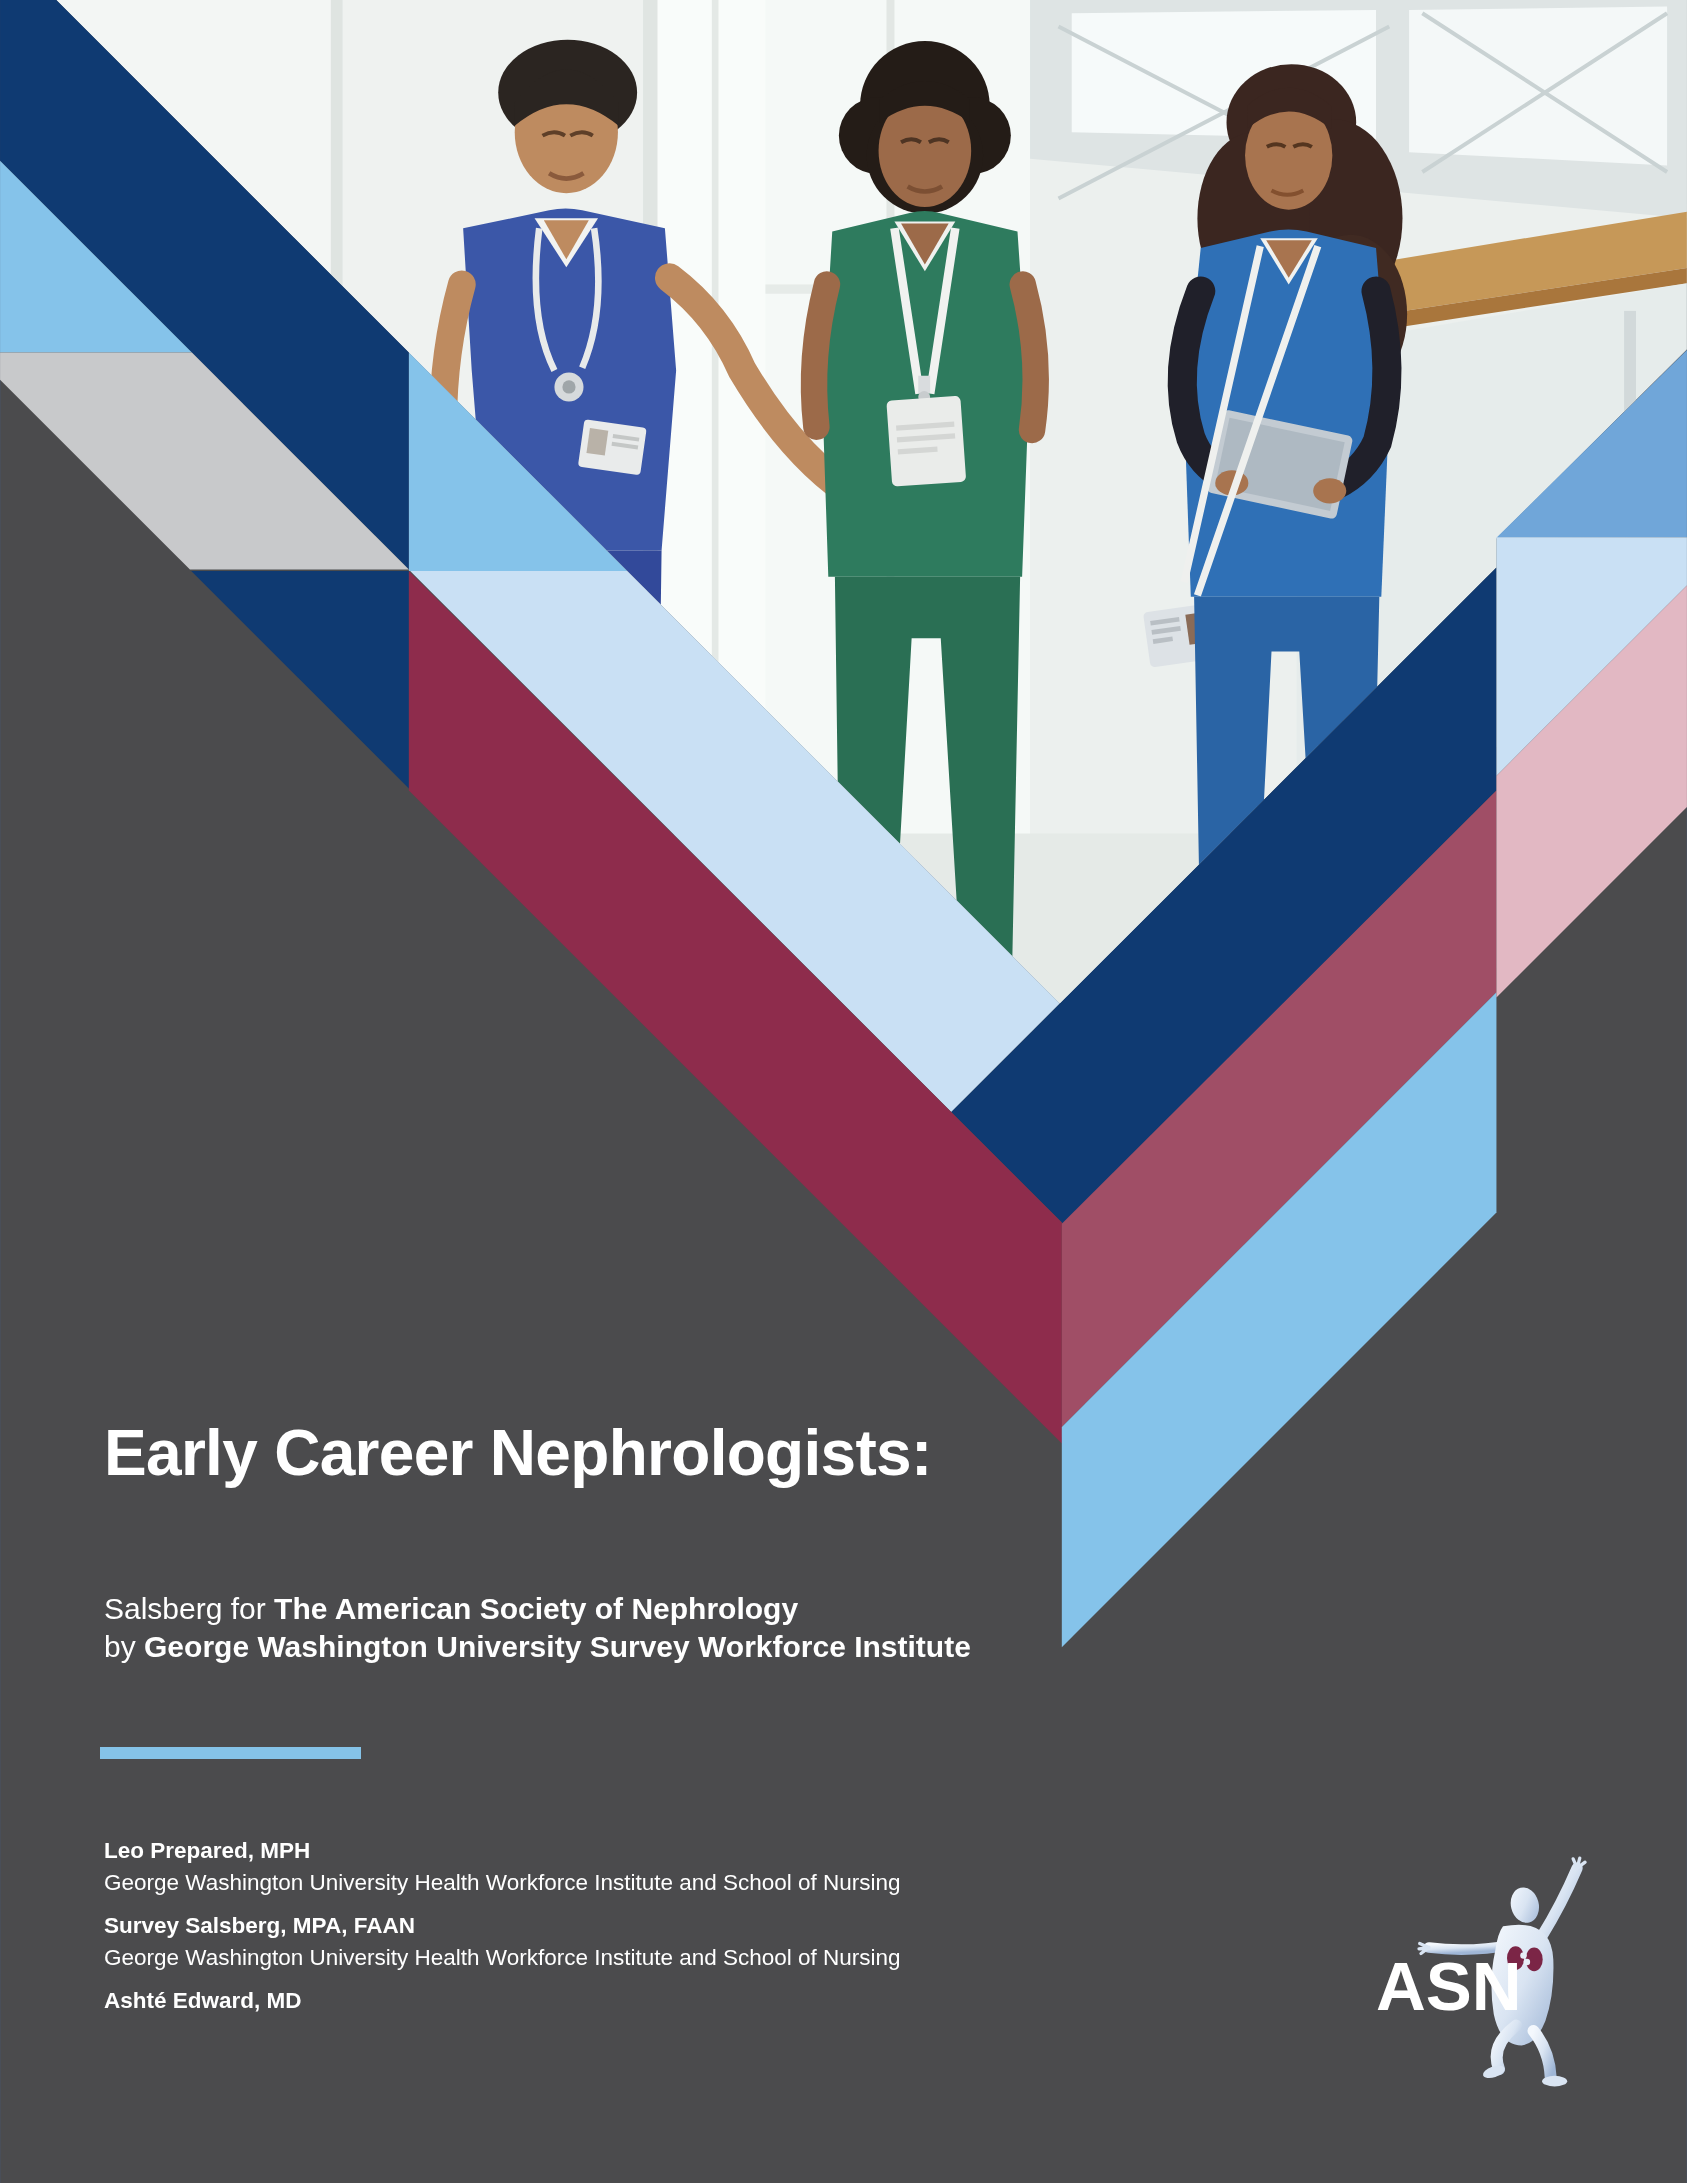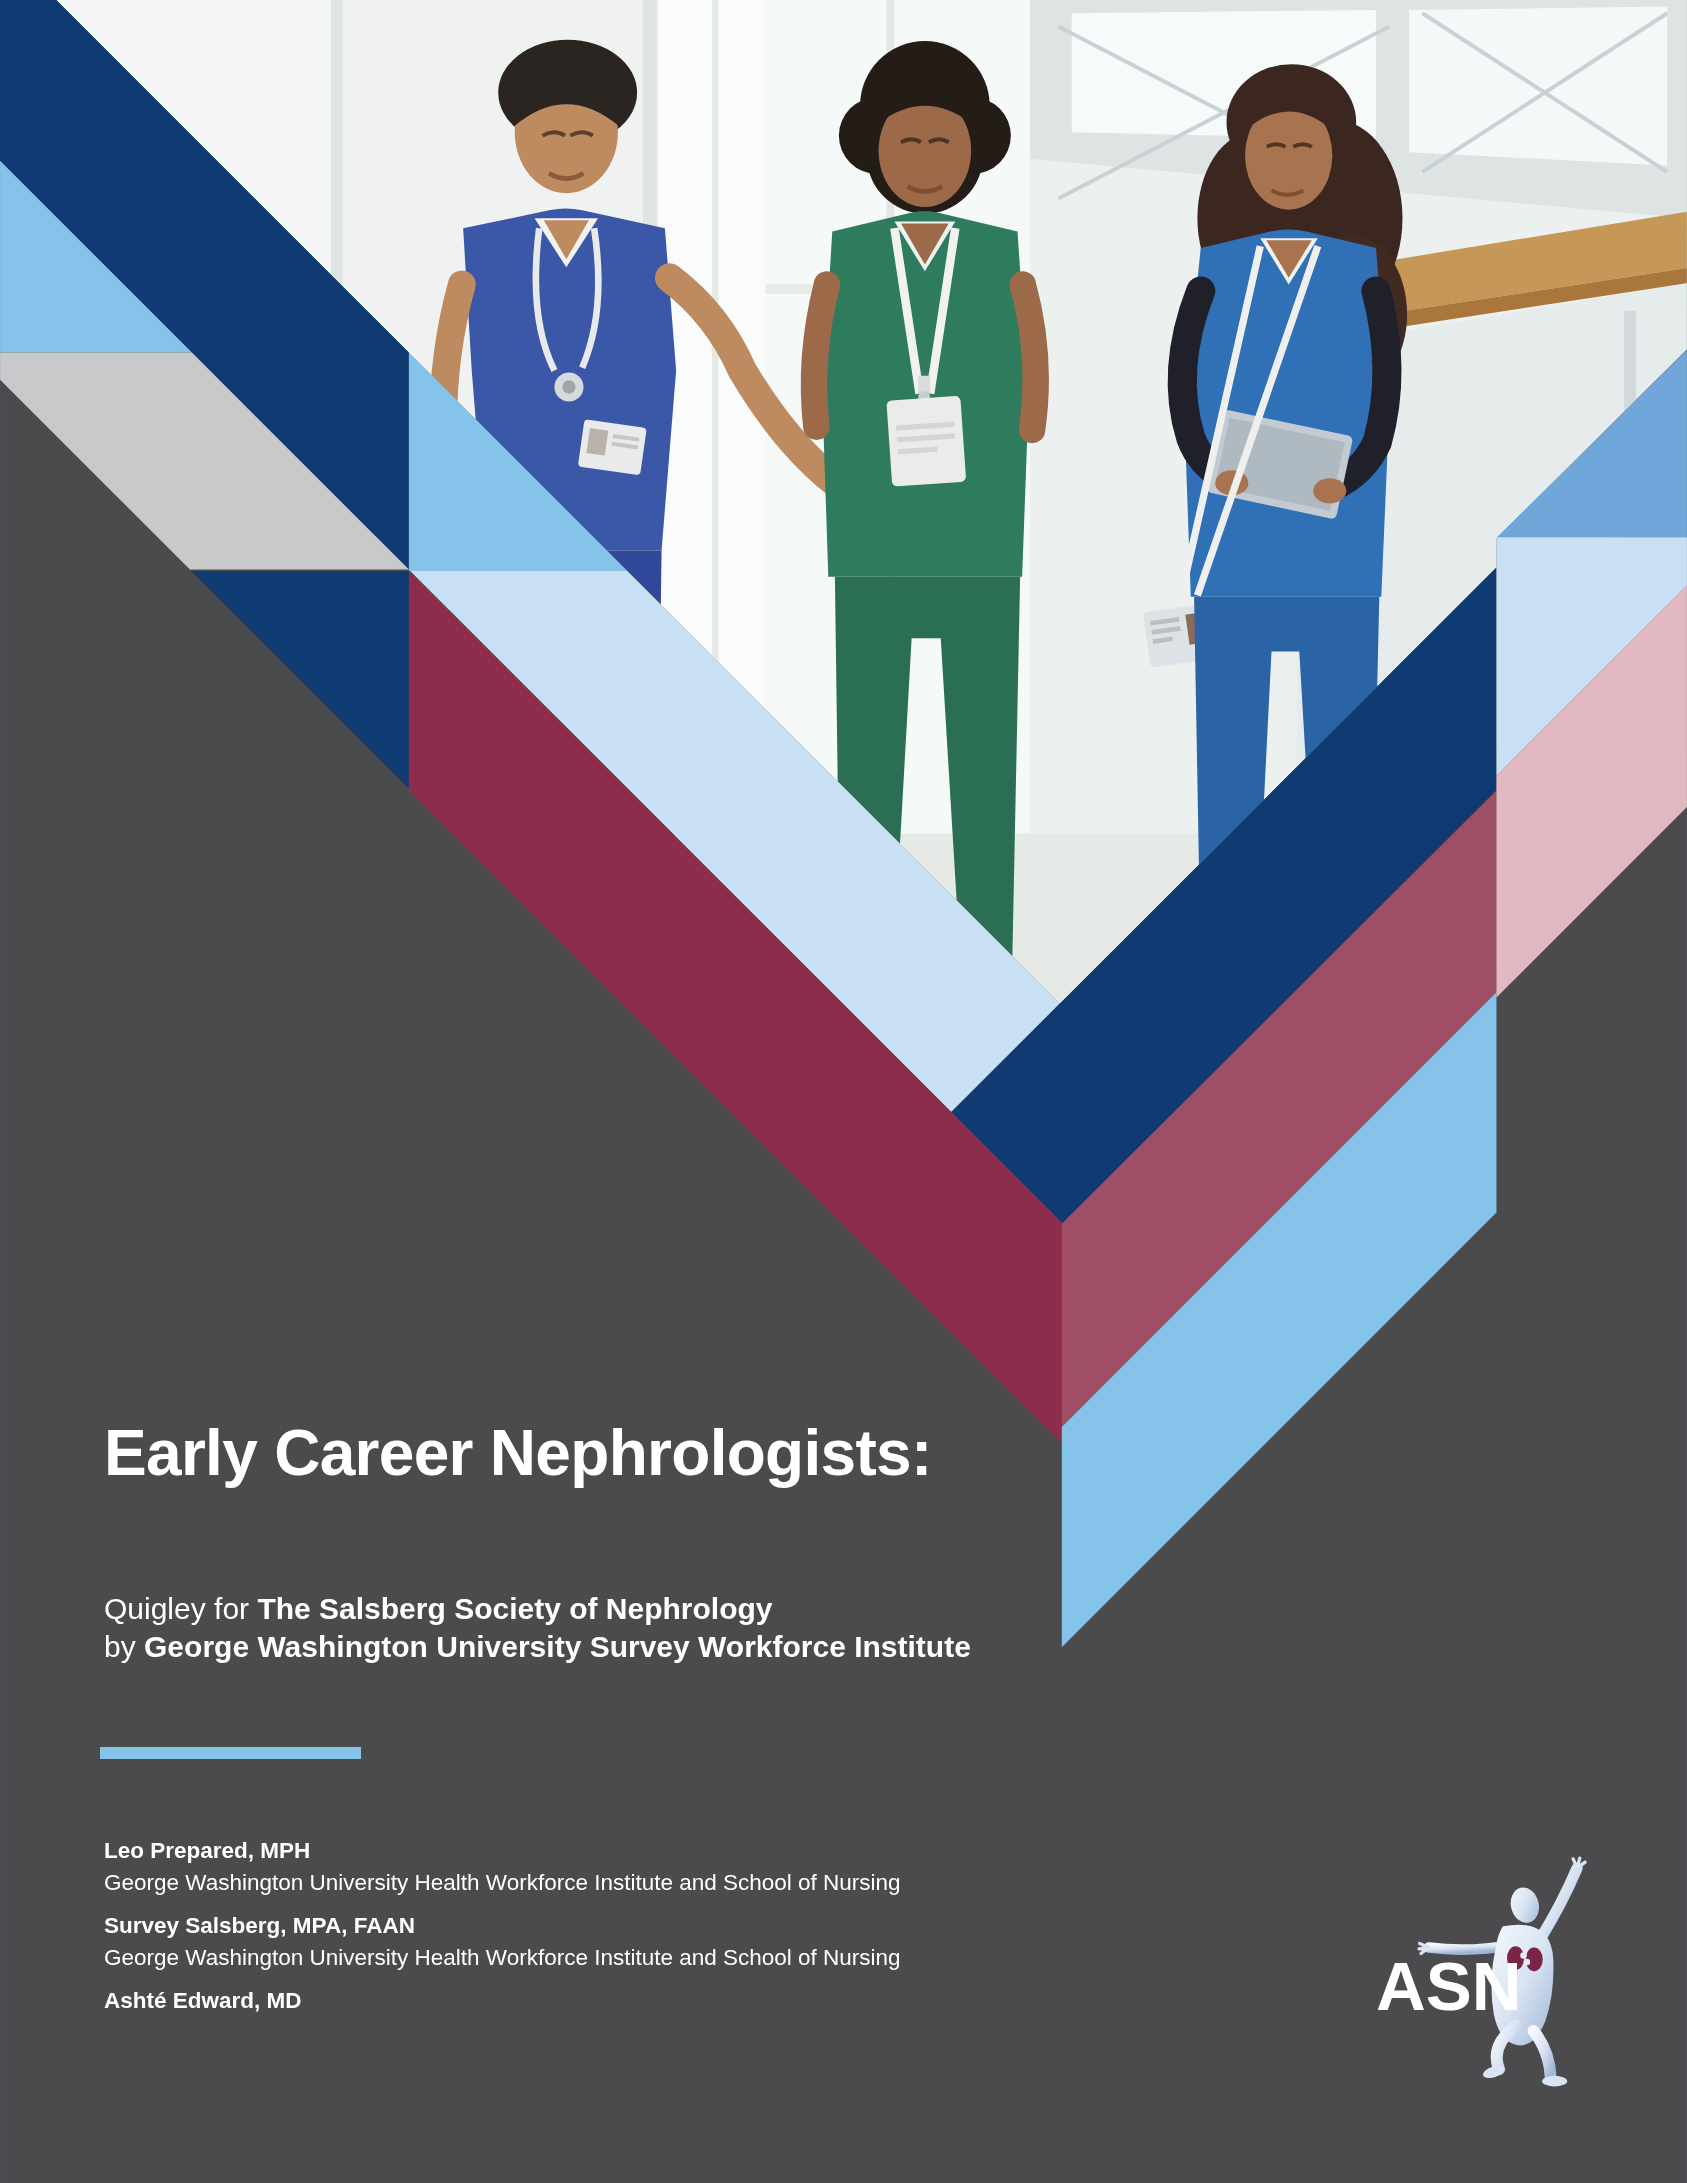--- a/index.html
+++ b/index.html
@@ -191,21 +191,21 @@
         <ellipse cx="2291" cy="2960" rx="13" ry="18" fill="#7B2546"></ellipse>
         <ellipse cx="2319" cy="2962" rx="13" ry="18" fill="#7B2546"></ellipse>
         <circle cx="2303" cy="2956" r="5" fill="#E6EDF6"></circle>
         <circle cx="2308" cy="2966" r="5" fill="#E6EDF6"></circle>
       </g>
     </g>
   </svg>
 
   <div class="title"><span>Early Career Nephrologists:</span><br></div>
 
-  <div class="subtitle"><span>Quigley for </span><b>The Salsberg Society of Nephrology</b><br><span>by </span><b>George Washington University Survey Workforce Institute</b></div>
+  <div class="subtitle"><span>Salsberg for </span><b>The American Society of Nephrology</b><br><span>by </span><b>George Washington University Survey Workforce Institute</b></div>
 
   <div class="divider"></div>
 
   <div class="authors">
     <div class="author-block">
       <div class="author-name">Leo Prepared, MPH</div>
       <div class="author-aff">George Washington University Health Workforce Institute and School of Nursing</div>
     </div>
     <div class="author-block">
       <div class="author-name">Survey Salsberg, MPA, FAAN</div>

